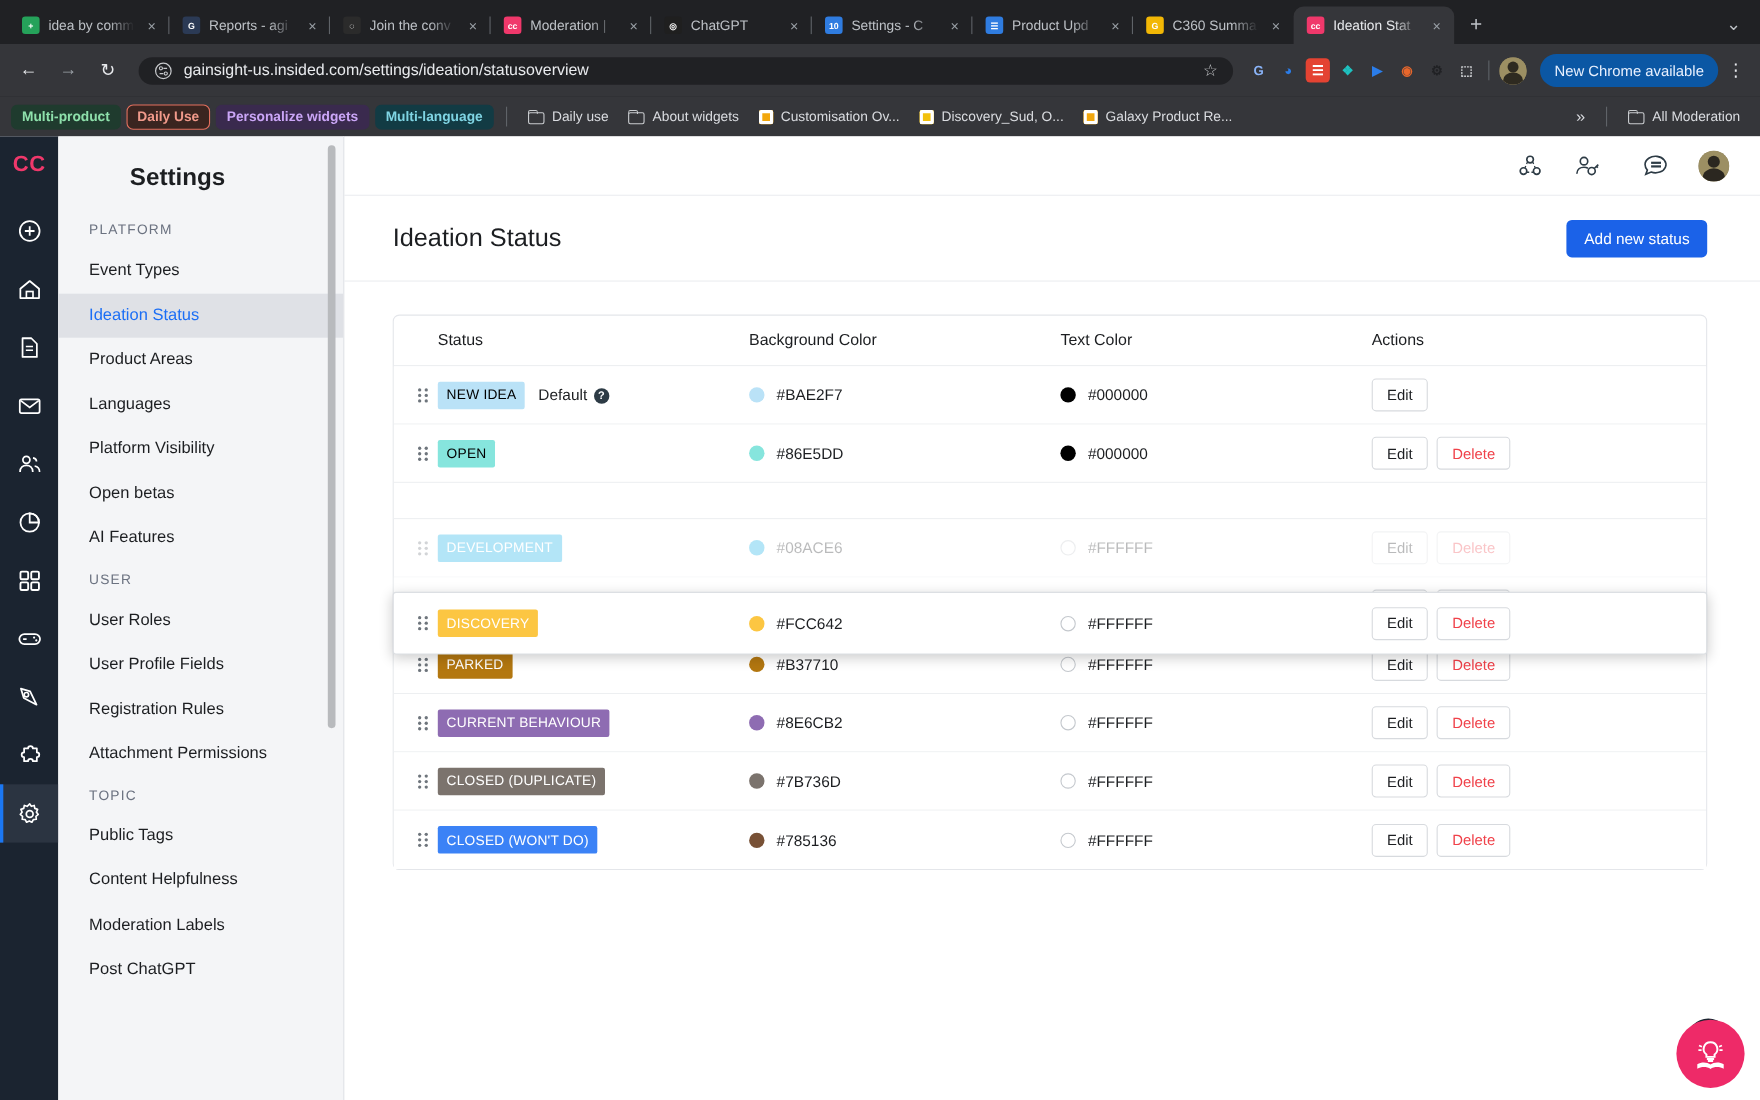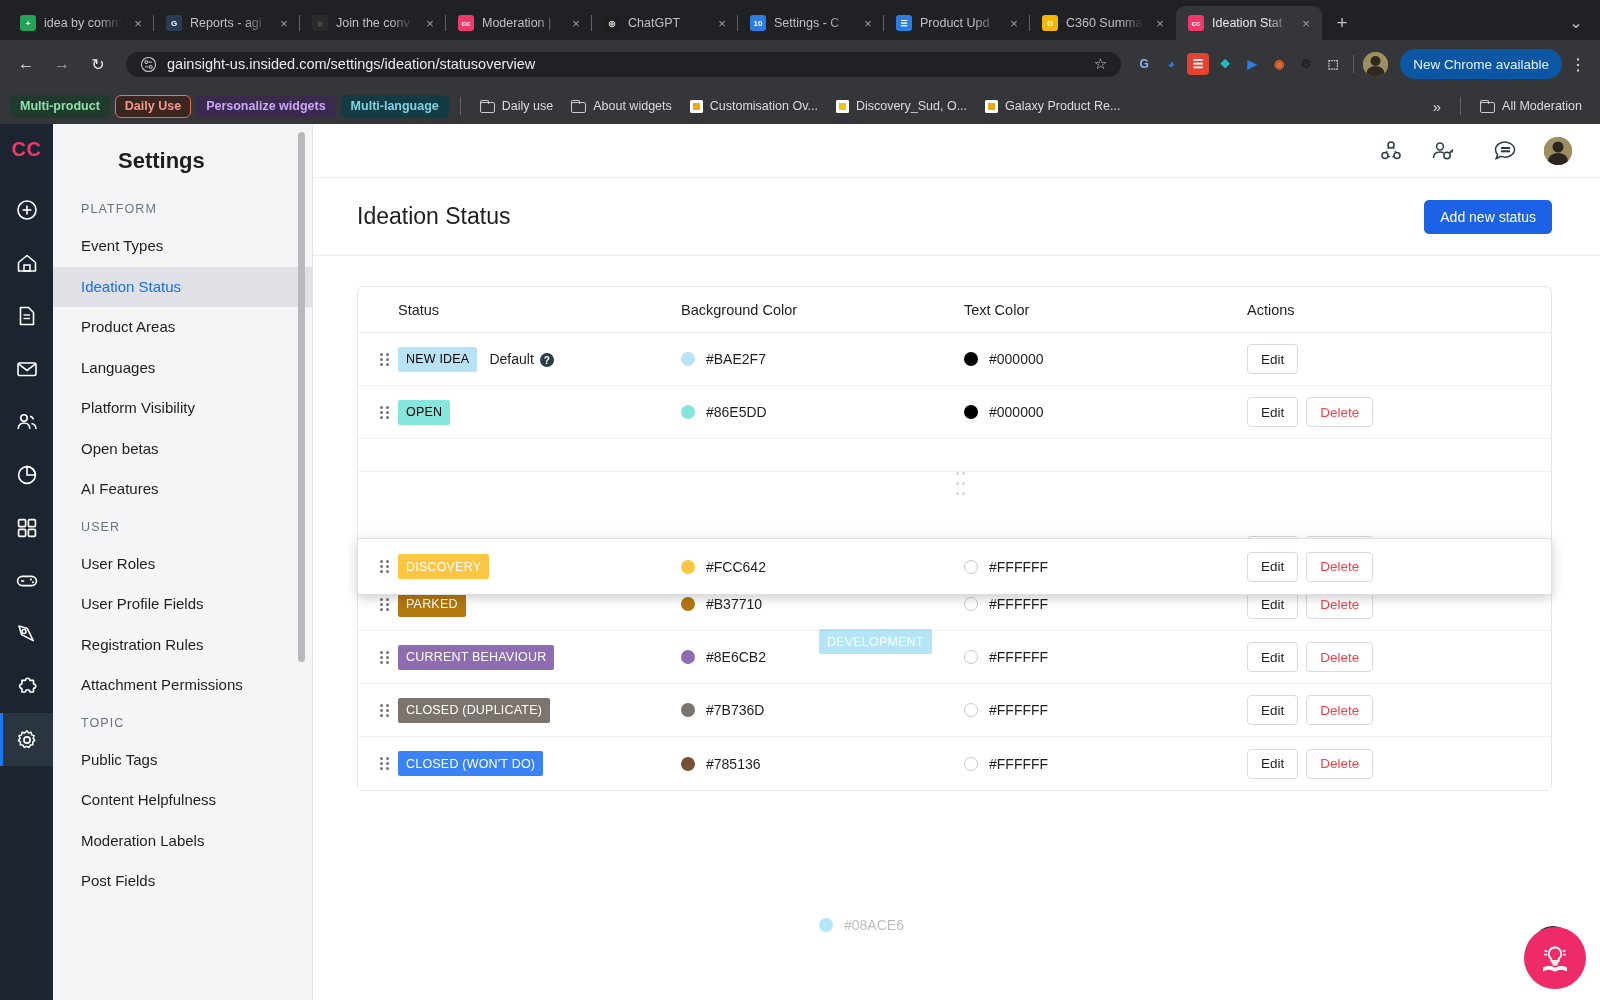--- a/index.html
+++ b/index.html
@@ -208,21 +208,21 @@
     border-bottom: 1px solid #e9ebee; padding-left: 40px;
     font-size: 14.5px; color: #1c1e21;
   }
   .trow {
     display: flex; align-items: center; height: 53px;
     border-bottom: 1px solid #edeff1; padding-left: 12px;
     font-size: 14px; color: #1c1e21; background: #fff;
   }
   .trow:last-child { border-bottom: none; }
   .trow.placeholder { height: 33px; }
-  .trow.ghost { opacity: 0.30; flex-direction: column; }
+  .trow.ghost { opacity: 0.30; }
   .trow.dragging {
     position: absolute; left: 44px; right: 48px;
     border: 1px solid #dcdfe3; border-radius: 3px;
     box-shadow: 0 3px 12px rgba(0,0,0,0.20);
     z-index: 20; height: 57px;
   }
   .c-handle { width: 28px; flex: 0 0 28px; display: flex; justify-content: center; }
   .c-status { width: 283px; flex: 0 0 283px; display: flex; align-items: center; gap: 12px; }
   .c-bg { width: 283px; flex: 0 0 283px; display: flex; align-items: center; gap: 11px; }
   .c-text { width: 283px; flex: 0 0 283px; display: flex; align-items: center; gap: 11px; }
@@ -495,21 +495,21 @@
         <div class="nav-item">AI Features</div>
         <div class="nav-group-label">USER</div>
         <div class="nav-item">User Roles</div>
         <div class="nav-item">User Profile Fields</div>
         <div class="nav-item">Registration Rules</div>
         <div class="nav-item">Attachment Permissions</div>
         <div class="nav-group-label">TOPIC</div>
         <div class="nav-item">Public Tags</div>
         <div class="nav-item">Content Helpfulness</div>
         <div class="nav-item">Moderation Labels</div>
-        <div class="nav-item">Post Fields</div>
+        <div class="nav-item">Post ChatGPT</div>
       </div>
     <div class="panel-track"></div>
     <div class="panel-scroll"></div>
   </div>
 
   <div class="main">
 
     <div class="main-header">
       <span class="hdr-icon">
         <svg width="26" height="26" viewBox="0 0 26 26">

